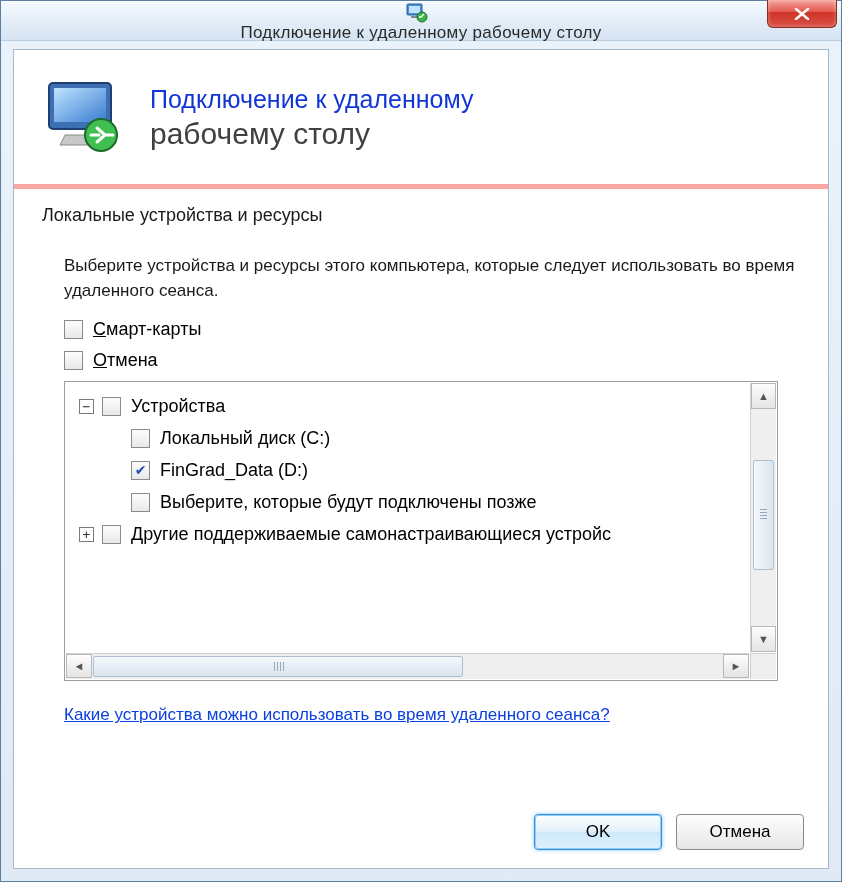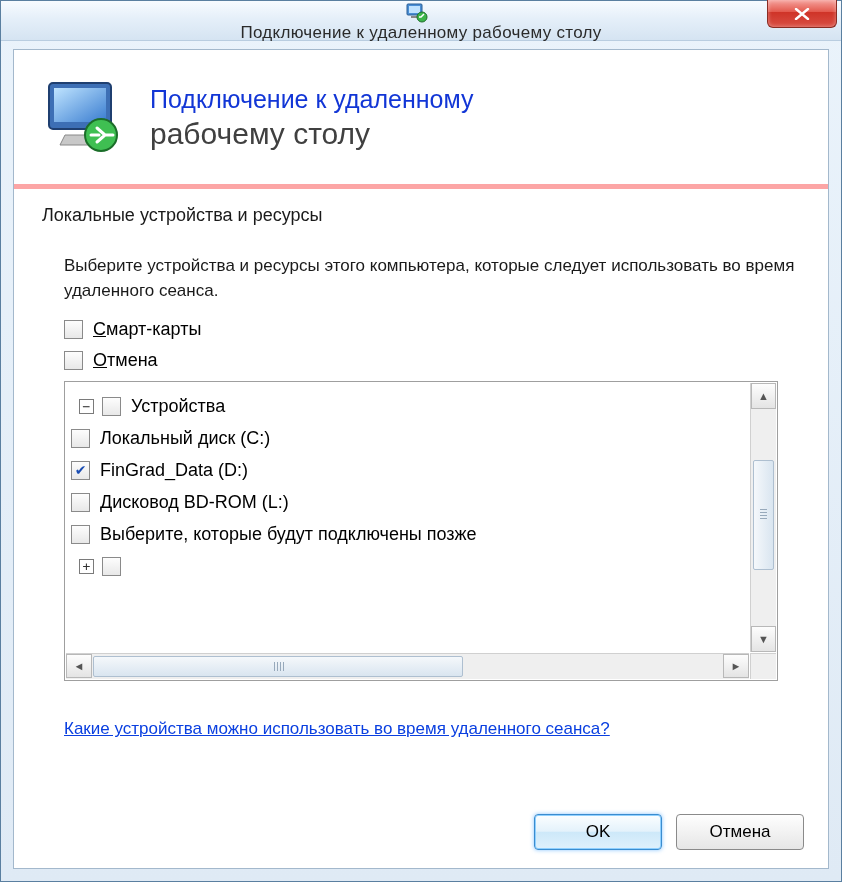--- a/index.html
+++ b/index.html
@@ -151,21 +151,21 @@
     display: inline-flex;
     align-items: center;
     justify-content: center;
     font-size: 13px;
     line-height: 1;
     color: #333;
     cursor: pointer;
     font-family: monospace;
   }
   .indent1 { margin-left: 8px; }
-  .indent2 { }
+  .indent2 { margin-left: 60px; }
   .vscrollbar {
     position: absolute;
     right: 1px; top: 1px; bottom: 28px;
     width: 26px;
     background: #efefef;
     border-left: 1px solid #d0d0d0;
   }
   .sb-btn {
     height: 26px;
     background: linear-gradient(to bottom, #fdfdfd, #e4e4e4);
@@ -234,21 +234,21 @@
   .corner {
     position:absolute;
     right:1px; bottom:1px;
     width:26px; height:26px;
     background:#efefef;
     border-left:1px solid #d0d0d0;
     border-top:1px solid #d0d0d0;
   }
   .help-link {
     display: block;
-    margin: 38px 22px 0 22px;
+    margin: 24px 22px 0 22px;
     color: #0a3fe0;
     font-size: 17px;
     text-decoration: underline;
     cursor: pointer;
   }
   .button-bar {
     position: absolute;
     right: 24px;
     bottom: 18px;
     display: flex;
@@ -345,30 +345,27 @@
           <div class="tree-row indent2">
             <span class="checkbox"></span>
             <span>Локальный диск (C:)</span>
           </div>
           <div class="tree-row indent2">
             <span class="checkbox">✔</span>
             <span>FinGrad_Data (D:)</span>
           </div>
           <div class="tree-row indent2">
             <span class="checkbox"></span>
-            <span>Дисковод BD-ROM (L:)</span>
-          </div>
-          <div class="tree-row indent2">
-            <span class="checkbox"></span>
             <span>Выберите, которые будут подключены позже</span>
           </div>
 
           <div class="tree-row indent1">
             <span class="expander">+</span>
             <span class="checkbox"></span>
+            <span>Другие поддерживаемые самонастраивающиеся устройс</span>
           </div>
 
         </div>
 
         <div class="vscrollbar">
           <div class="sb-btn">▲</div>
           <div class="sb-track">
             <div class="sb-thumb-v"></div>
           </div>
           <div class="sb-btn" style="position:absolute;bottom:0;left:0;right:0">▼</div>

